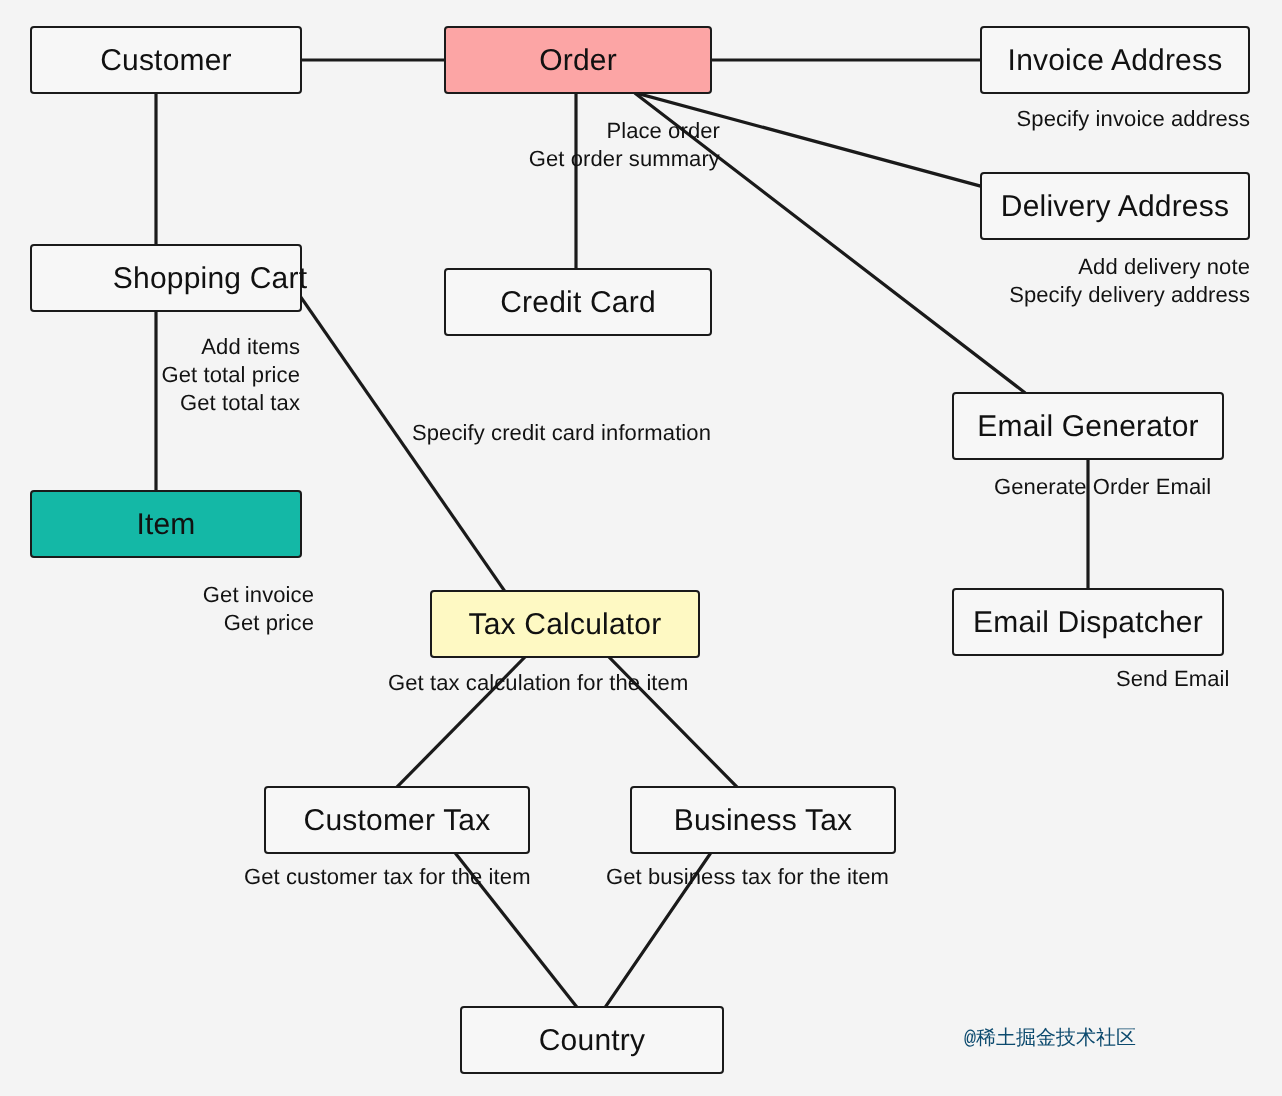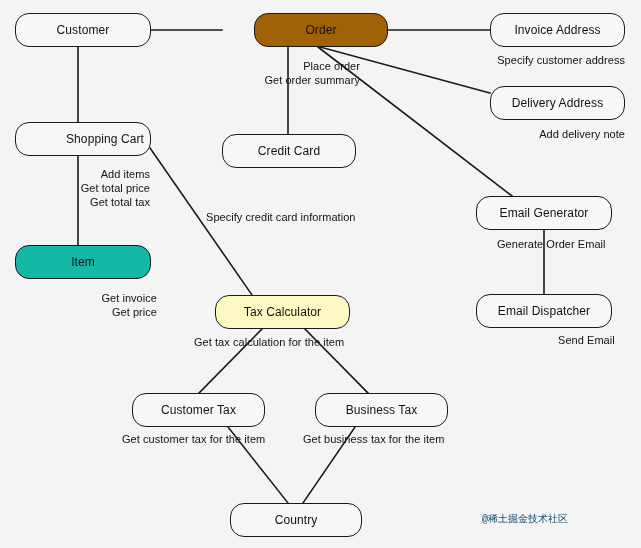--- a/index.html
+++ b/index.html
@@ -21,26 +21,26 @@
     left: 0;
     top: 0;
     width: 641px;
     height: 548px;
   }
   .node {
     position: absolute;
     box-sizing: border-box;
     background: #f7f7f7;
     border: 1.6px solid #1a1a1a;
-    border-radius: 14px;
+    border-radius: 2px;
     display: flex;
     align-items: center;
     justify-content: center;
     color: #111111;
-    font-size: 12px;
+    font-size: 15px;
     letter-spacing: 0.1px;
     z-index: 3;
   }
   .node-label {
     white-space: nowrap;
   }
   .edge-label {
     position: absolute;
     color: #121212;
     font-size: 11px;
@@ -81,24 +81,25 @@
       <line x1="262" y1="329" x2="199" y2="393" stroke="#1a1a1a" stroke-width="1.6" stroke-linecap="square"></line>
       <line x1="305" y1="329" x2="368" y2="393" stroke="#1a1a1a" stroke-width="1.6" stroke-linecap="square"></line>
       <line x1="228" y1="427" x2="288" y2="503" stroke="#1a1a1a" stroke-width="1.6" stroke-linecap="square"></line>
       <line x1="355" y1="427" x2="303" y2="503" stroke="#1a1a1a" stroke-width="1.6" stroke-linecap="square"></line>
     </svg>
 <div class="edge-label right" style="left: 170px; top: 59px; width: 190px;">
       <div>Place order</div>
       <div>Get order summary</div>
     </div>
     <div class="edge-label right" style="left: 420px; top: 53px; width: 205px;">
-      <div>Specify customer address</div>
+      <div>Specify invoice address</div>
     </div>
     <div class="edge-label right" style="left: 400px; top: 127px; width: 225px;">
       <div>Add delivery note</div>
+      <div>Specify delivery address</div>
     </div>
     <div class="edge-label right" style="left: 20px; top: 167px; width: 130px;">
       <div>Add items</div>
       <div>Get total price</div>
       <div>Get total tax</div>
     </div>
     <div class="edge-label left" style="left: 206px; top: 174px; width: 220px; margin-top: 36px;">
       <div>Specify credit card information</div>
     </div>
     <div class="edge-label left" style="left: 497px; top: 237px; width: 150px;">
@@ -116,21 +117,21 @@
     </div>
     <div class="edge-label left" style="left: 122px; top: 432px; width: 185px;">
       <div>Get customer tax for the item</div>
     </div>
     <div class="edge-label left" style="left: 303px; top: 432px; width: 180px;">
       <div>Get business tax for the item</div>
     </div>
     <div class="node" style="left: 15px; top: 13px; width: 136px; height: 34px; background: rgb(247, 247, 247); border-color: rgb(26, 26, 26);">
       <span class="node-label">Customer</span>
     </div>
-    <div class="node" style="left: 222px; top: 13px; width: 134px; height: 34px; background: #a16207; border-color: rgb(26, 26, 26); margin-left: 32px;">
+    <div class="node" style="left: 222px; top: 13px; width: 134px; height: 34px; background: #fca5a5; border-color: rgb(26, 26, 26);">
       <span class="node-label">Order</span>
     </div>
     <div class="node" style="left: 490px; top: 13px; width: 135px; height: 34px; background: rgb(247, 247, 247); border-color: rgb(26, 26, 26);">
       <span class="node-label">Invoice Address</span>
     </div>
     <div class="node" style="left: 490px; top: 86px; width: 135px; height: 34px; background: rgb(247, 247, 247); border-color: rgb(26, 26, 26);">
       <span class="node-label">Delivery Address</span>
     </div>
     <div class="node" style="left: 15px; top: 122px; width: 136px; height: 34px; background: rgb(247, 247, 247); border-color: rgb(26, 26, 26); padding-left: 44px;">
       <span class="node-label">Shopping Cart</span>

